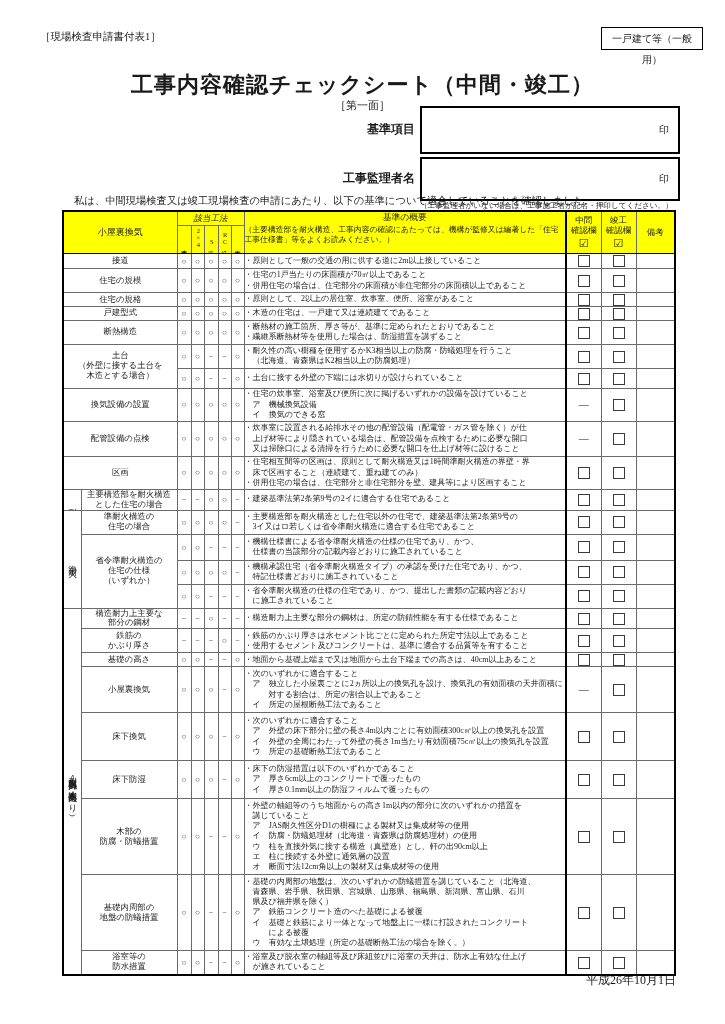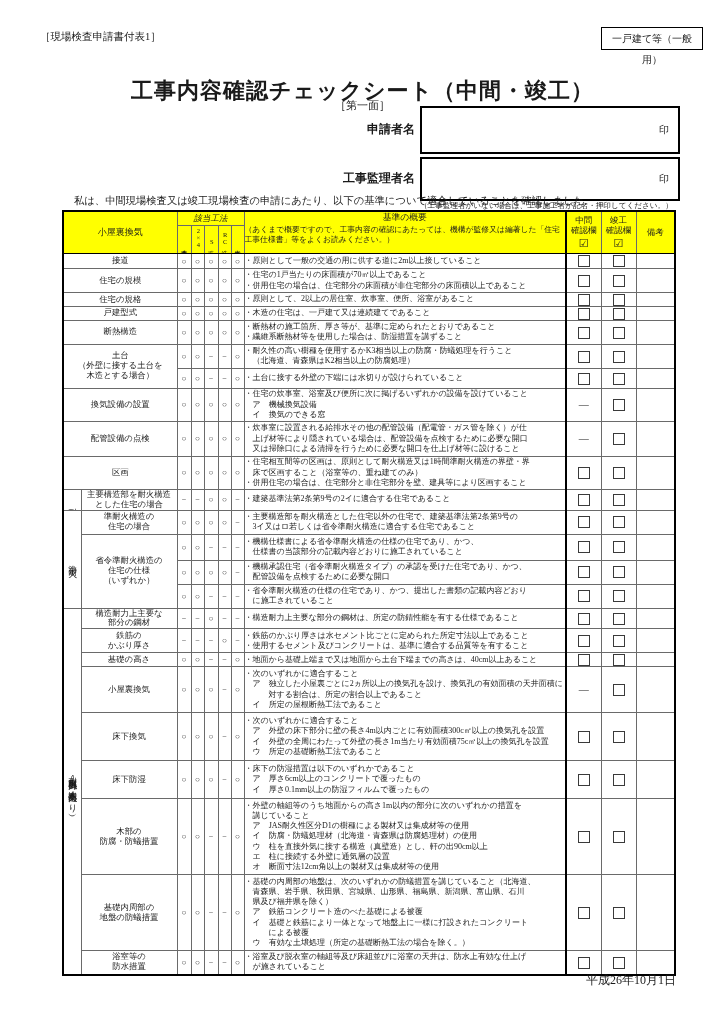--- a/index.html
+++ b/index.html
@@ -5,21 +5,21 @@
   html,body{margin:0;padding:0;}
   body{
     width:725px;height:1024px;position:relative;background:#fff;
     font-family:"Liberation Serif","DejaVu Serif",serif;color:#1a1a1a;
     -webkit-font-smoothing:antialiased;
   }
   .abs{position:absolute;}
   .top-note{left:40px;top:30px;font-size:10.5px;}
   .badge{left:601px;top:27px;width:100px;height:21px;border:1.5px solid #000;
     text-align:center;font-size:10px;line-height:21px;background:#fff;}
-  .title{left:0;top:76px;width:100%;text-align:center;font-size:22px;font-weight:bold;letter-spacing:1px;}
+  .title{left:0;top:70px;width:100%;text-align:center;font-size:22px;font-weight:bold;letter-spacing:1px;}
   .subtitle{left:0;top:98px;width:100%;text-align:center;font-size:11px;}
   .fld-label{font-size:12px;font-weight:bold;text-align:right;width:110px;}
   .lbl1{left:305px;top:121px;}
   .lbl2{left:305px;top:170px;}
   .fld-box{left:420px;width:256px;border:2px solid #000;background:#fff;}
   .box1{top:106px;height:44px;}
   .box2{top:157px;height:40px;}
   .seal{position:absolute;right:9px;top:50%;transform:translateY(-50%);font-size:10px;}
   .sup-note{left:420px;top:201px;width:262px;font-size:7.6px;}
   .decl{left:58px;top:194px;font-size:10.3px;margin-left:16px;}
@@ -56,21 +56,21 @@
   td.rcell{background:#fff;}
 </style>
 </head>
 <body>
 
 <div class="abs top-note">［現場検査申請書付表1］</div>
 <div class="abs badge">一戸建て等（一般用）</div>
 <div class="abs title">工事内容確認チェックシート（中間・竣工）</div>
 <div class="abs subtitle">［第一面］</div>
 
-<div class="abs fld-label lbl1">申請者名</div>
+<div class="abs fld-label lbl1">基準項目</div>
 <div class="abs fld-box box1">
   <span class="seal">印</span>
 </div>
 
 <div class="abs fld-label lbl2">工事監理者名</div>
 <div class="abs fld-box box2">
   <span class="seal">印</span>
 </div>
 
 <div class="abs sup-note">（工事監理者がいない場合は、工事施工者が記名・押印してください。）</div>
@@ -87,21 +87,21 @@
       <col style="width:13px">
     <col style="width:322px">
       <col style="width:35px">
       <col style="width:35px">
       <col style="width:39px">
   </colgroup>
   <thead>
       <tr>
         <th class="hitem hb" rowspan="2" colspan="2">小屋裏換気</th>
         <th class="hmeth" colspan="5">該当工法</th>
-        <th class="hov hb" rowspan="2"><span>基準の概要</span><span class="ov-note">（あくまで概要ですので、工事内容の確認にあたっては、機構が監修又は編著した「住宅工事仕様書」等をよくお読みください。）</span></th>
+        <th class="hov hb" rowspan="2"><span>基準の概要</span><span class="ov-note">（主要構造部を耐火構造、工事内容の確認にあたっては、機構が監修又は編著した「住宅工事仕様書」等をよくお読みください。）</span></th>
         <th class="hchk hb chk-l" rowspan="2"><span style="white-space: pre-line;">中間
 確認欄</span><span class="hcheckmark">☑</span></th>
         <th class="hchk hb" rowspan="2"><span style="white-space: pre-line; margin-top: 10px;">竣工
 確認欄</span><span class="hcheckmark">☑</span></th>
         <th class="hchk hb" rowspan="2">備考</th>
       </tr>
       <tr>
         <th class="hmv hb"><span class="vtxt">在来木造</span></th>
         <th class="hmv hb"><span class="vtxt">2×4</span></th>
         <th class="hmv hb"><span class="vtxt">S造</span></th>
@@ -227,21 +227,21 @@
         <td class="rcell"></td>
       </tr>
       <tr style="height: 33px;">
         <td class="icell" rowspan="1" colspan="2">区画</td>
         <td class="mcell">○</td>
         <td class="mcell">○</td>
         <td class="mcell">○</td>
         <td class="mcell">○</td>
         <td class="mcell">○</td>
         <td class="dcell">・住宅相互間等の区画は、原則として耐火構造又は1時間準耐火構造の界壁・界
-　床で区画すること（浴室等の、重ね建てのみ）
+　床で区画すること（連続建て、重ね建てのみ）
 ・併用住宅の場合は、住宅部分と非住宅部分を壁、建具等により区画すること</td>
         <td class="ccell chk-l"><span class="cbox"></span></td>
         <td class="ccell"><span class="cbox"></span></td>
         <td class="rcell"></td>
       </tr>
       <tr style="height: 20px; margin-top: 34px;">
         <td class="gcell" rowspan="1"><span class="gv">耐火</span></td>
         <td class="icell" rowspan="1">主要構造部を耐火構造
 とした住宅の場合</td>
         <td class="mcell">−</td>
@@ -284,21 +284,21 @@
         <td class="ccell"><span class="cbox"></span></td>
         <td class="rcell"></td>
       </tr>
       <tr style="height: 24px;">
         <td class="mcell">○</td>
         <td class="mcell">○</td>
         <td class="mcell">○</td>
         <td class="mcell">○</td>
         <td class="mcell">−</td>
         <td class="dcell">・機構承認住宅（省令準耐火構造タイプ）の承認を受けた住宅であり、かつ、
-　配管設備を点検するために必要な開口</td>
+　特記仕様書どおりに施工されていること</td>
         <td class="ccell chk-l"><span class="cbox"></span></td>
         <td class="ccell"><span class="cbox"></span></td>
         <td class="rcell"></td>
       </tr>
       <tr style="height: 24px;">
         <td class="mcell">○</td>
         <td class="mcell">○</td>
         <td class="mcell">−</td>
         <td class="mcell">−</td>
         <td class="mcell">−</td>

